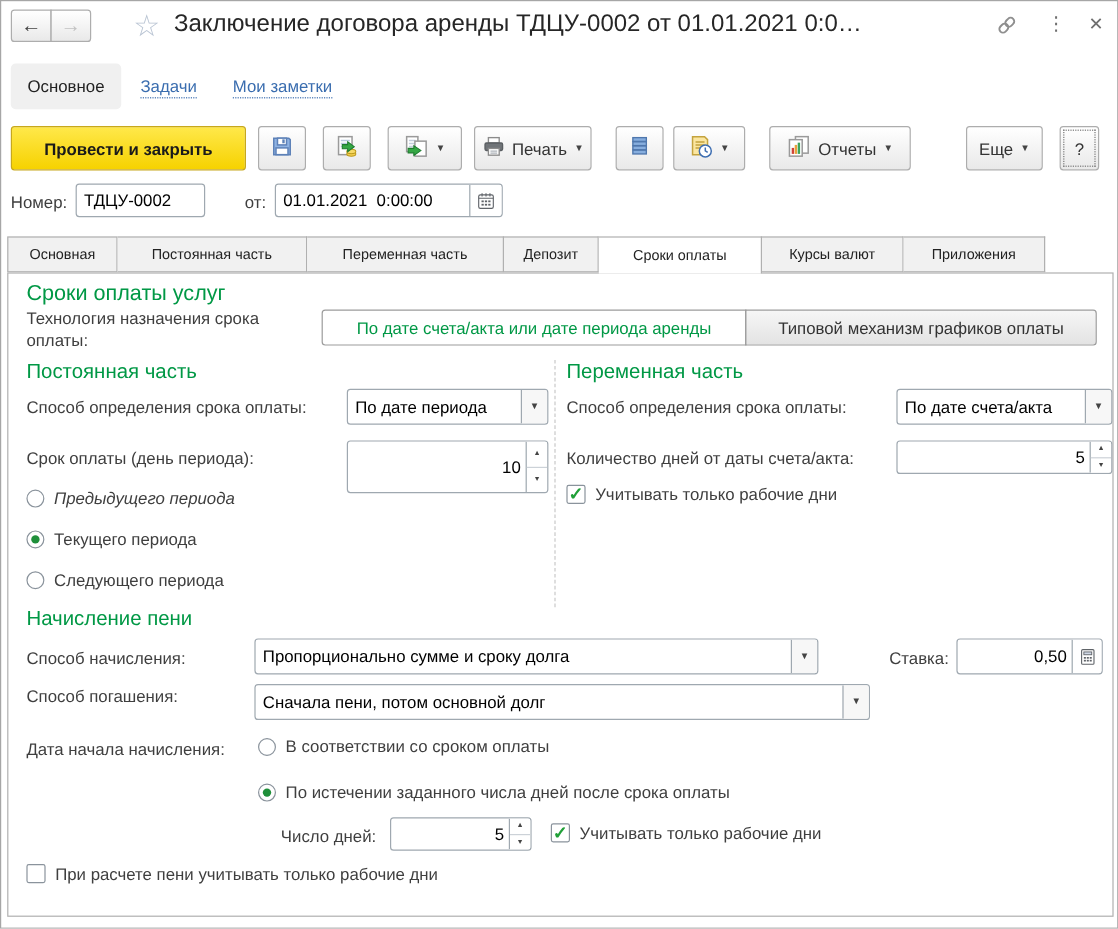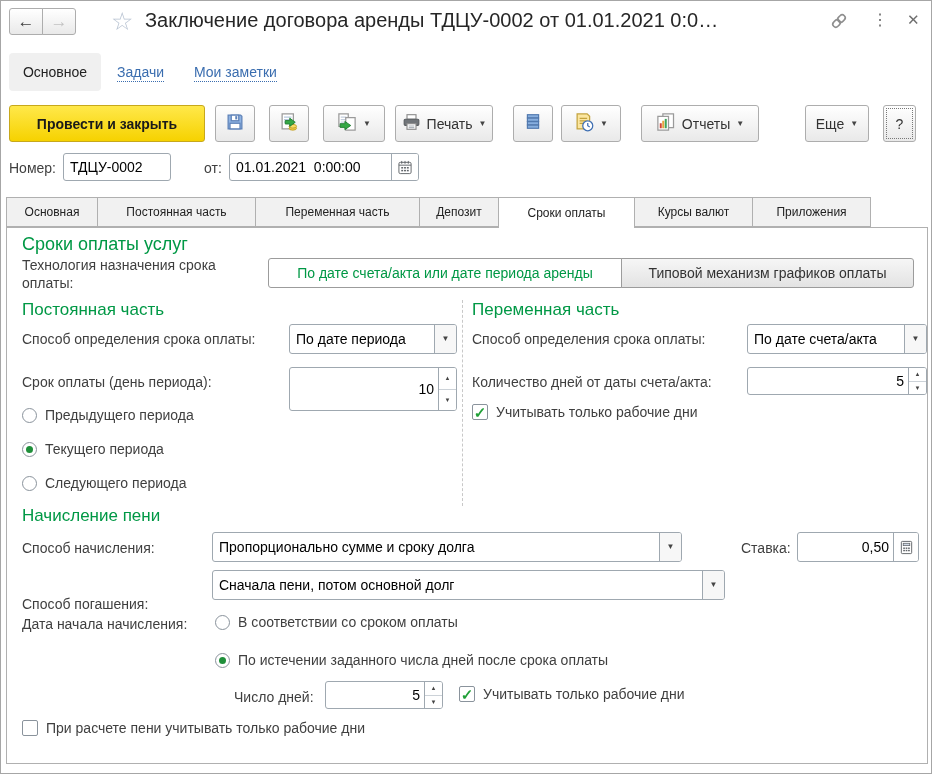--- a/index.html
+++ b/index.html
@@ -237,21 +237,21 @@
       <span class="spin">
         <div>
             <span>▲</span>
           </div>
         <div>
             <span>▼</span>
           </div>
       </span>
     </div>
 
-    <div class="row" style="left:15px;top:179px;">
+    <div class="row" style="left:15px;top:179px;font-style:italic;">
       <span class="radio"></span>
       <span class="label" style="position:static;">Предыдущего периода</span>
     </div>
     <div class="row" style="left:15px;top:213px;">
       <span class="radio sel"></span>
       <span class="label" style="position:static;">Текущего периода</span>
     </div>
     <div class="row" style="left:15px;top:247px;">
       <span class="radio"></span>
       <span class="label" style="position:static;">Следующего периода</span>
@@ -310,21 +310,21 @@
               <rect x="7.1" y="8" width="1.8" height="1.5"></rect>
               <rect x="9.7" y="8" width="1.8" height="1.5"></rect>
             <rect x="4.5" y="10.5" width="1.8" height="1.5"></rect>
               <rect x="7.1" y="10.5" width="1.8" height="1.5"></rect>
               <rect x="9.7" y="10.5" width="1.8" height="1.5"></rect>
           </g>
         </svg>
       </span>
     </div>
 
-    <span class="label" style="left:15px;top:368px;">Способ погашения:</span>
+    <span class="label" style="left:15px;top:344px;">Способ погашения:</span>
     <div class="field" style="left:205px;top:342px;width:513px;height:30px;">
       <span class="text">Сначала пени, потом основной долг</span>
       <span class="ddbtn">
         <span class="dd-glyph">▼</span>
       </span>
     </div>
 
     <span class="label" style="left:15px;top:388px;">Дата начала начисления:</span>
     <div class="row" style="left:208px;top:386px;">
       <span class="radio"></span>

